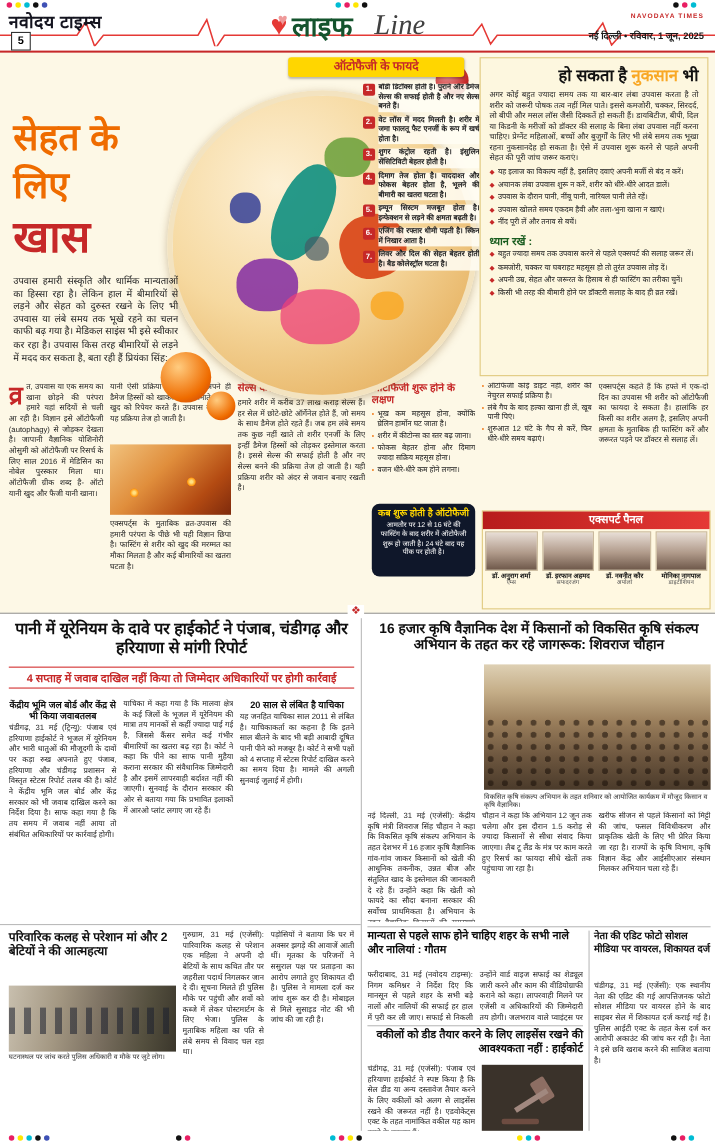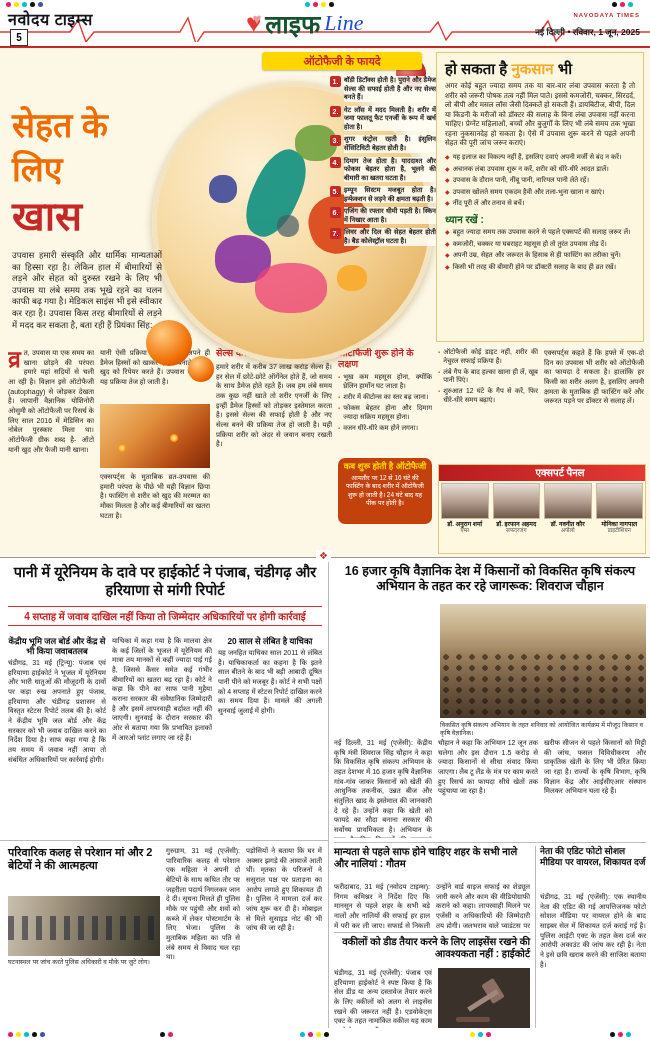--- a/index.html
+++ b/index.html
@@ -6,54 +6,54 @@
   #page{position:relative;width:650px;height:1043px;margin:0 auto;background:#ffffff;overflow:hidden;}
   .dots{position:absolute;display:flex;gap:3px;}
   .dot{width:5px;height:5px;border-radius:50%;}
   .ecg{position:absolute;left:0;top:12px;z-index:0;}
   .masthead{position:absolute;left:8px;top:8px;font-size:16px;font-weight:800;color:#14141f;z-index:2;letter-spacing:.5px;}
   .pagenum{position:absolute;left:10px;top:29px;width:16px;height:15px;border:1px solid #333;background:#fff;font-size:10px;font-weight:800;text-align:center;line-height:15px;z-index:2;}
   .logo{position:absolute;left:246px;top:6px;z-index:2;display:flex;align-items:center;}
   .heart1{font-size:26px;color:#e53935;line-height:1;}
   .heart2{font-size:15px;color:#ef9a9a;line-height:1;margin-left:-9px;margin-top:-10px;}
   .logo-hi{font-size:25px;font-weight:900;color:#14532d;margin-left:4px;}
-  .logo-en{font-size:22px;font-style:italic;font-family:"Liberation Serif","DejaVu Serif",serif;color:#1d4ed8;margin-left:4px;}
+  .logo-en{font-size:26px;font-style:italic;font-family:"Liberation Serif","DejaVu Serif",serif;color:#404040;margin-left:20px;}
   .minititle{position:absolute;right:10px;top:12px;font-size:6px;color:#c62828;font-weight:700;letter-spacing:1px;z-index:2;}
   .dateline{position:absolute;right:10px;top:26px;width:230px;text-align:right;font-size:8.5px;font-weight:700;color:#1a1a1a;z-index:2;}
   .rule-red{position:absolute;left:0;top:46px;width:650px;height:2px;background:#c62828;}
   .feature-bg{position:absolute;left:0;top:48px;width:650px;height:510px;background:#fdf8e6;}
   .hw1{position:absolute;left:12px;top:56px;font-size:44px;font-weight:900;color:#b71c1c;line-height:1;z-index:2;}
   .hw-hai{font-size:19px;color:#e65100;font-weight:900;vertical-align:top;margin-left:5px;}
   .hw2{position:absolute;left:12px;top:108px;font-size:34px;font-weight:900;color:#ef6c00;line-height:1;z-index:2;}
   .hw3{position:absolute;left:12px;top:152px;font-size:34px;font-weight:900;color:#ef6c00;line-height:1;z-index:2;}
   .hw4{position:absolute;left:12px;top:196px;font-size:40px;font-weight:900;color:#c62828;line-height:1;z-index:2;}
   .intro{position:absolute;left:12px;top:250px;width:150px;height:92px;font-size:8.6px;line-height:1.35;text-align:justify;color:#222;overflow:hidden;z-index:2;}
   .cellwrap{position:absolute;left:152px;top:82px;width:272px;height:272px;border-radius:50%;border:5px solid #f3e3c0;background:radial-gradient(circle at 35% 30%,#fdf0d5 0%,#f6d9a0 45%,#eabb70 75%,#dda153 100%);overflow:hidden;z-index:1;box-shadow:0 2px 8px rgba(120,80,20,.35);}
   .blob{position:absolute;border-radius:45%;}
   .sphere{position:absolute;border-radius:50%;z-index:2;}
   .ben-title{position:absolute;left:262px;top:52px;width:160px;height:18px;background:#ffd600;color:#c62828;font-weight:900;font-size:11px;text-align:center;line-height:18px;border-radius:3px;z-index:3;box-shadow:0 1px 2px rgba(0,0,0,.25);}
   .ben-list{position:absolute;left:330px;top:76px;width:106px;height:264px;display:flex;flex-direction:column;gap:4px;z-index:3;overflow:hidden;}
   .bitem{display:flex;align-items:flex-start;}
   .bnum{flex:none;width:11px;height:11px;background:#c62828;color:#fff;font-size:7px;font-weight:800;text-align:center;line-height:11px;border-radius:2px;margin-right:3px;}
   .btxt{font-size:6.6px;font-weight:700;line-height:1.3;color:#222;background:rgba(255,253,244,.88);text-align:justify;}
   .harm{position:absolute;left:436px;top:52px;width:208px;height:290px;background:#fdf7df;border:1px solid #e0c97f;box-sizing:border-box;padding:5px 8px;z-index:3;overflow:hidden;}
-  .harm-title{text-align:left;font-size:15px;font-weight:900;color:#111;margin-bottom:4px;}
+  .harm-title{text-align:right;font-size:15px;font-weight:900;color:#111;margin-bottom:4px;}
   .harm-hl{color:#f9a825;}
   .harm-body{font-size:7.1px;line-height:1.35;text-align:justify;color:#222;margin-bottom:4px;}
   .brow{display:flex;margin-bottom:2px;}
   .bdia{color:#c62828;font-size:6px;line-height:1.6;margin-right:3px;flex:none;}
   .bt{font-size:6.8px;line-height:1.3;text-align:justify;color:#222;}
   .care-title{font-size:10px;font-weight:900;color:#1b5e20;margin:3px 0 2px;}
   .col{position:absolute;font-size:7px;line-height:1.38;text-align:justify;color:#1c1c1c;overflow:hidden;}
   .dropcap{float:left;font-size:23px;font-weight:900;color:#c62828;line-height:.9;margin:1px 3px 0 0;}
   .subhead-red{font-size:9.5px;font-weight:900;color:#c62828;line-height:1.15;margin-bottom:3px;text-align:left;}
   .photo{position:absolute;overflow:hidden;}
   .photo-rit{background:linear-gradient(135deg,#f1c27d 0%,#e08e3c 40%,#b34a12 75%,#7e2a0c 100%);}
   .flame{position:absolute;width:8px;height:8px;border-radius:50%;background:radial-gradient(circle,#ffe082 20%,#ff8f00 70%,transparent 75%);}
-  .when{position:absolute;left:338px;top:458px;width:94px;height:66px;background:#c2410c;border-radius:7px;padding:4px 5px;box-sizing:border-box;z-index:3;}
+  .when{position:absolute;left:338px;top:458px;width:94px;height:66px;background:#0f172a;border-radius:7px;padding:4px 5px;box-sizing:border-box;z-index:3;}
   .when-title{color:#ffd600;font-size:8.6px;font-weight:900;text-align:center;line-height:1.15;margin-bottom:2px;}
   .when-body{color:#fff;font-size:6.4px;line-height:1.3;text-align:center;}
   .panel{position:absolute;left:438px;top:464px;width:208px;height:90px;background:#fff8e1;border:1px solid #e0c97f;box-sizing:border-box;z-index:3;}
   .panel-h{height:16px;background:linear-gradient(90deg,#b71c1c,#e53935);color:#fff;font-size:10px;font-weight:900;text-align:center;line-height:16px;padding-left:36px;}
   .panel-row{display:flex;}
   .pcell{width:25%;padding:2px;box-sizing:border-box;text-align:center;}
   .pphoto{height:34px;background:linear-gradient(180deg,#e8ded6 0%,#b09a8a 55%,#6e584a 100%);border:1px solid #c9b89c;}
   .pname{font-size:6.1px;font-weight:800;color:#111;line-height:1.15;margin-top:1px;}
   .porg{font-size:5.6px;color:#555;line-height:1.1;}
   .divider{position:absolute;left:0;top:557px;width:650px;border-top:1px solid #999;}

